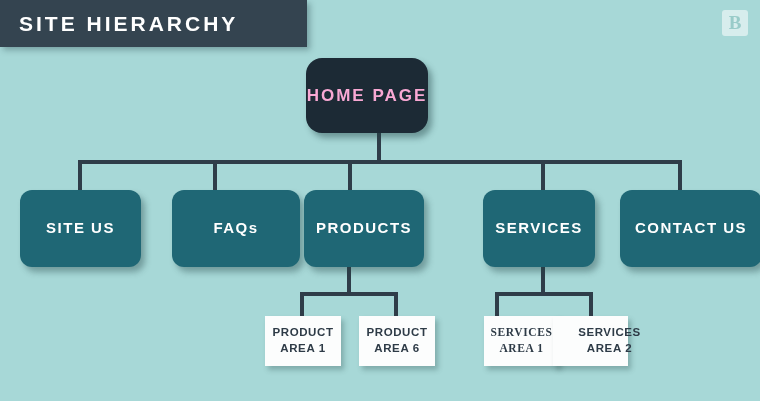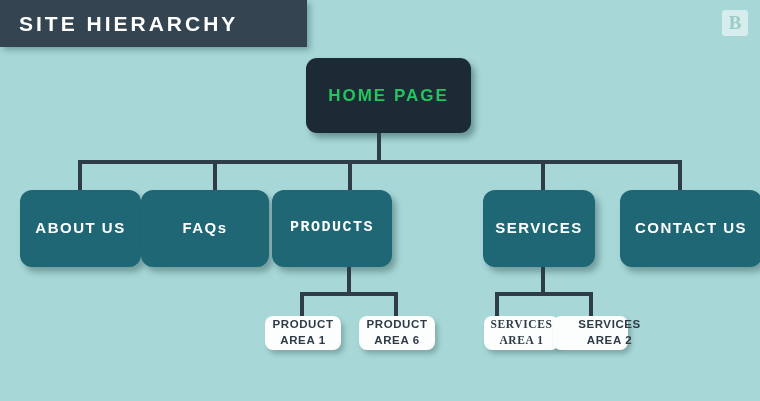--- a/index.html
+++ b/index.html
@@ -51,56 +51,56 @@
 
   
   .node {
     position: absolute;
     display: flex; align-items: center; justify-content: center;
     text-align: center;
     font-weight: bold;
   }
   .node-root {
     left: 306px; top: 58px;
-    width: 165px; height: 75px;
+    width: 122px; height: 75px;
     background: #1c2a35;
-    border-radius: 11px;
+    border-radius: 16px;
     box-shadow: 4px 5px 6px rgba(36, 68, 70, 0.45);
-    color: #22c55e;
+    color: #f9a8d4;
     font-size: 17px;
     letter-spacing: 2px;
   }
   .node-l2 {
     top: 190px;
     height: 77px;
     background: #1f6775;
     border-radius: 12px;
     box-shadow: 4px 5px 6px rgba(36, 68, 70, 0.40);
     color: #ffffff;
     font-size: 15px;
     letter-spacing: 1.5px;
     line-height: 1.35;
     padding: 0 12px;
   }
   .node-l3 {
     top: 316px;
-    height: 34px;
+    height: 50px;
     background: #fcfdfd;
-    border-radius: 8px;
+    border-radius: 0;
     box-shadow: 3px 4px 5px rgba(36, 68, 70, 0.30);
     color: #2e3b47;
     font-size: 11.5px;
     letter-spacing: 0.6px;
     line-height: 1.35;
     padding: 0 6px;
   }
 
   #node-about-us   { left: 20px;  width: 121px; }
-  #node-faqs       { left: 141px; width: 128px; }
-  #node-products   { left: 272px; width: 120px; font-family: Liberation Mono, monospace; }
+  #node-faqs       { left: 172px; width: 128px; }
+  #node-products   { left: 304px; width: 120px; }
   #node-services   { left: 483px; width: 112px; }
   #node-contact-us { left: 620px; width: 142px; }
 
   #node-product-area-1  { left: 265px; width: 76px; }
   #node-product-area-2  { left: 359px; width: 76px; }
   #node-services-area-1 { left: 484px; width: 75px; font-family: Liberation Serif, serif; }
   #node-services-area-2 { left: 553px; width: 75px; padding-left: 44px; }
 </style>
 </head>
 <body>
@@ -128,21 +128,21 @@
   <div class="banner">
     <span class="title">SITE HIERARCHY</span>
   </div>
   <div class="brand">B</div>
 
   <div class="node node-root">
     <span>HOME PAGE</span>
   </div>
 
   <div class="node node-l2" id="node-about-us">
-    <span>ABOUT US</span>
+    <span>SITE US</span>
   </div>
   <div class="node node-l2" id="node-faqs">
     <span>FAQs</span>
   </div>
   <div class="node node-l2" id="node-products">
     <span>PRODUCTS</span>
   </div>
   <div class="node node-l2" id="node-services">
     <span>SERVICES</span>
   </div>

